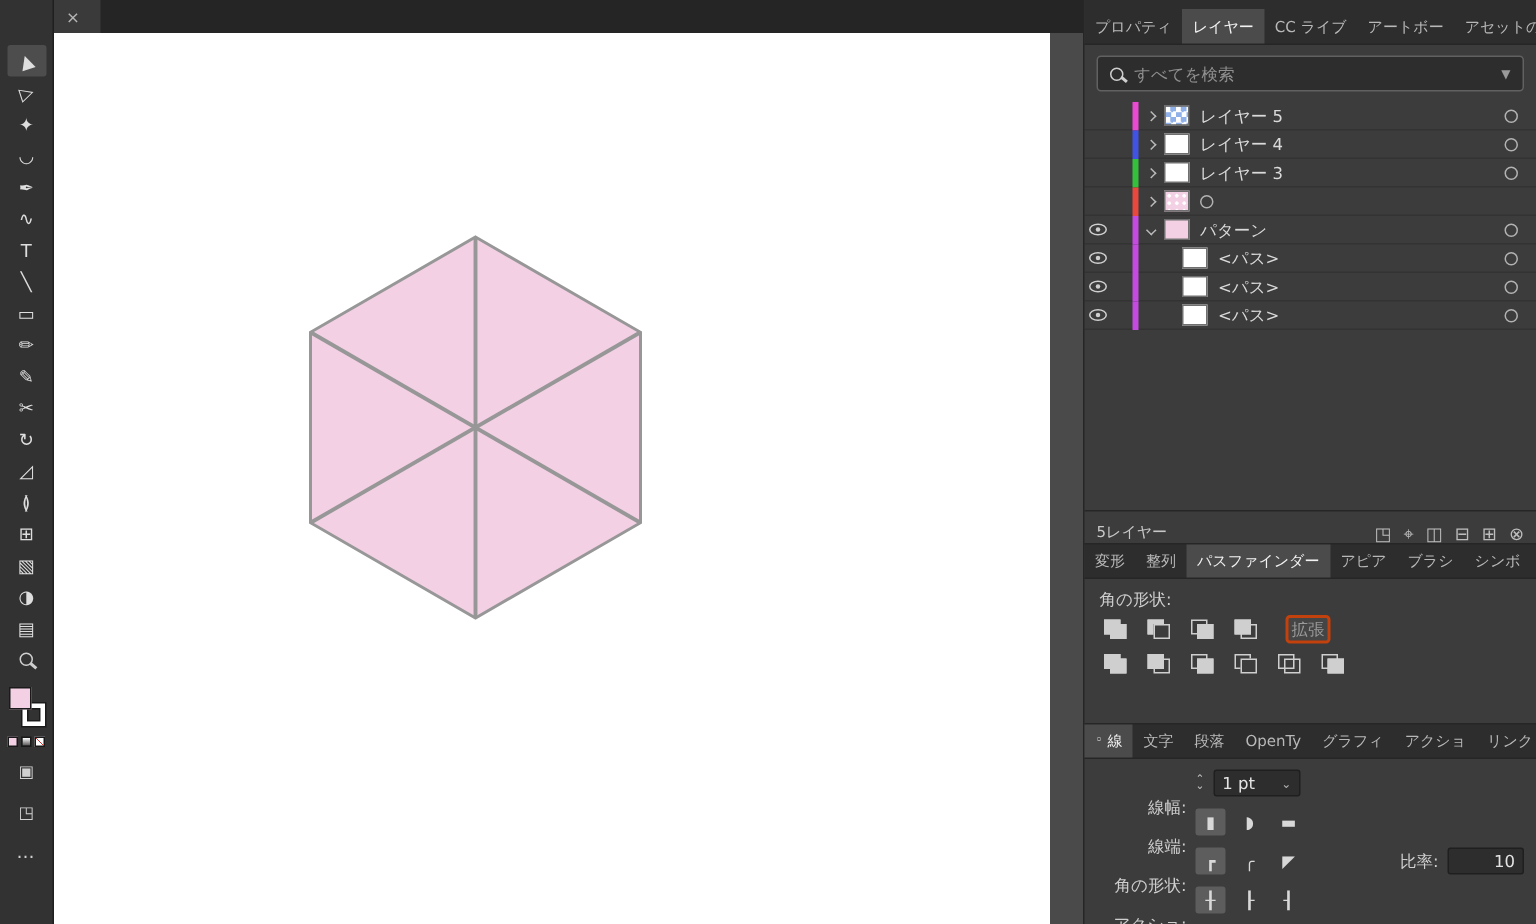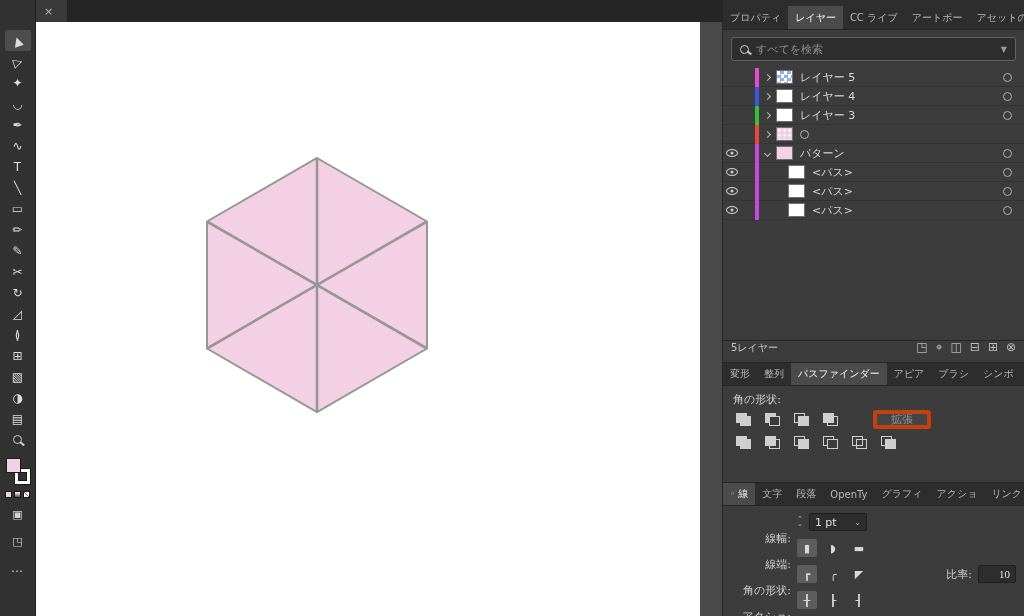--- a/index.html
+++ b/index.html
@@ -68,53 +68,53 @@
     transform:rotate(-45deg); display:inline-block; }
   .chev.down { transform:rotate(45deg); }
   .child-indent { width:12px; flex:none; }
   .thumb { width:17px; height:14px; border:1px solid #6f6f6f; background:#fff; margin-right:7px; flex:none; }
   .t-grid { background:repeating-conic-gradient(#8fb0e8 0deg 90deg,#ffffff 90deg 180deg); background-size:7px 7px; }
   .t-dots { background-color:#f3d0e4; background-image:radial-gradient(#ffffff 1px,transparent 1.3px); background-size:5px 5px; }
   .t-pink { background:#f3d0e4; }
   .lname { font-size:11px; color:#dadada; flex:1; white-space:nowrap; overflow:hidden; }
   .target { width:9px; height:9px; border:1px solid #b2b2b2; border-radius:50%; margin-right:12px; flex:none; }
 
-  .p-footer { height:22px; border-top:1px solid #262626; display:flex; align-items:flex-start;
+  .p-footer { height:22px; border-top:1px solid #262626; display:flex; align-items:flex-end;
     font-size:10px; color:#c7c7c7; padding:0 8px; flex:none; }
   .f-icons { margin-left:auto; display:flex; gap:8px; color:#bdbdbd; font-size:12px; align-items:center; }
   .f-icons span { line-height:1; }
 
   .pf-body { height:96px; flex:none; }
   .pf-label { font-size:11px; color:#cfcfcf; margin:6px 10px 3px; }
   .pf-row { display:flex; align-items:center; gap:9px; margin:1px 10px 4px; }
   .pf-btn { width:20px; height:18px; display:flex; align-items:center; justify-content:center; }
   .sq2 { position:relative; width:15px; height:13px; display:inline-block; }
   .sq2::before,.sq2::after { content:""; position:absolute; width:9px; height:8px; border:1px solid #cfcfcf; }
   .sq2::before { left:0; top:0; }
   .sq2::after { right:0; bottom:0; }
   .f-b::before { background:#cfcfcf; }
   .f-f::after { background:#cfcfcf; }
   .hole::after { background:#3c3c3c; }
-  .expand-btn { margin-left:24px; font-size:11px; color:#9a9a9a; background:#454545;
-    border:4px solid #c2410c; border-radius:3px; height:19px; padding:0 14px;
+  .expand-btn { margin-left:8px; font-size:11px; color:#9a9a9a; background:#454545;
+    border:2px solid #c2410c; border-radius:3px; height:19px; padding:0 2px;
     display:flex; align-items:center; }
 
   .st-body { flex:1; }
   .srow { display:flex; align-items:center; margin:6px 8px 0; gap:6px; height:20px; }
   .slabel { width:60px; font-size:11px; color:#cfcfcf; text-align:right; flex:none; white-space:nowrap;margin-top:32px; }
   .stepper { display:flex; flex-direction:column; color:#c0c0c0; font-size:7px; line-height:5px; }
   .field { background:#2d2d2d; border:1px solid #1f1f1f; border-radius:2px; color:#e3e3e3;
     font-size:11px; padding:0 5px; height:18px; display:flex; align-items:center; }
   .weight-field { width:58px; justify-content:space-between; }
   .combo-ar { font-size:8px; color:#b0b0b0; }
   .icon-btn { width:20px; height:18px; display:flex; align-items:center; justify-content:center;
     color:#d8d8d8; font-size:11px; border-radius:2px; }
   .icon-btn.sel { background:#5d5d5d; }
   .ratio-label { margin-left:auto; font-size:11px; color:#cfcfcf; }
-  .ratio-field { width:38px; justify-content:flex-end;font-family:Liberation Serif, serif; }
+  .ratio-field { width:51px; justify-content:flex-end; }
 </style>
 </head>
 <body>
 
 <div class="app">
 
   <div class="toolbar">
     <div class="tool active">
         <span class="tilt">▲</span>
       </div>

